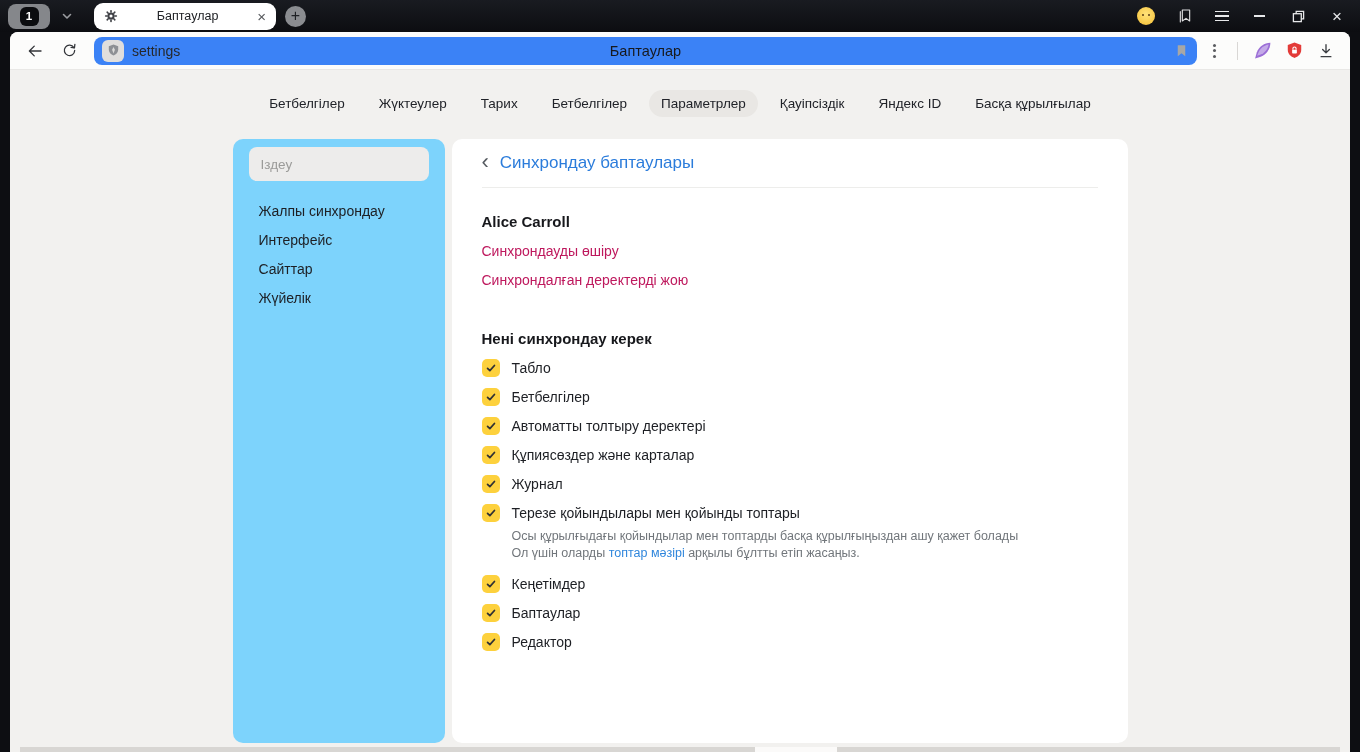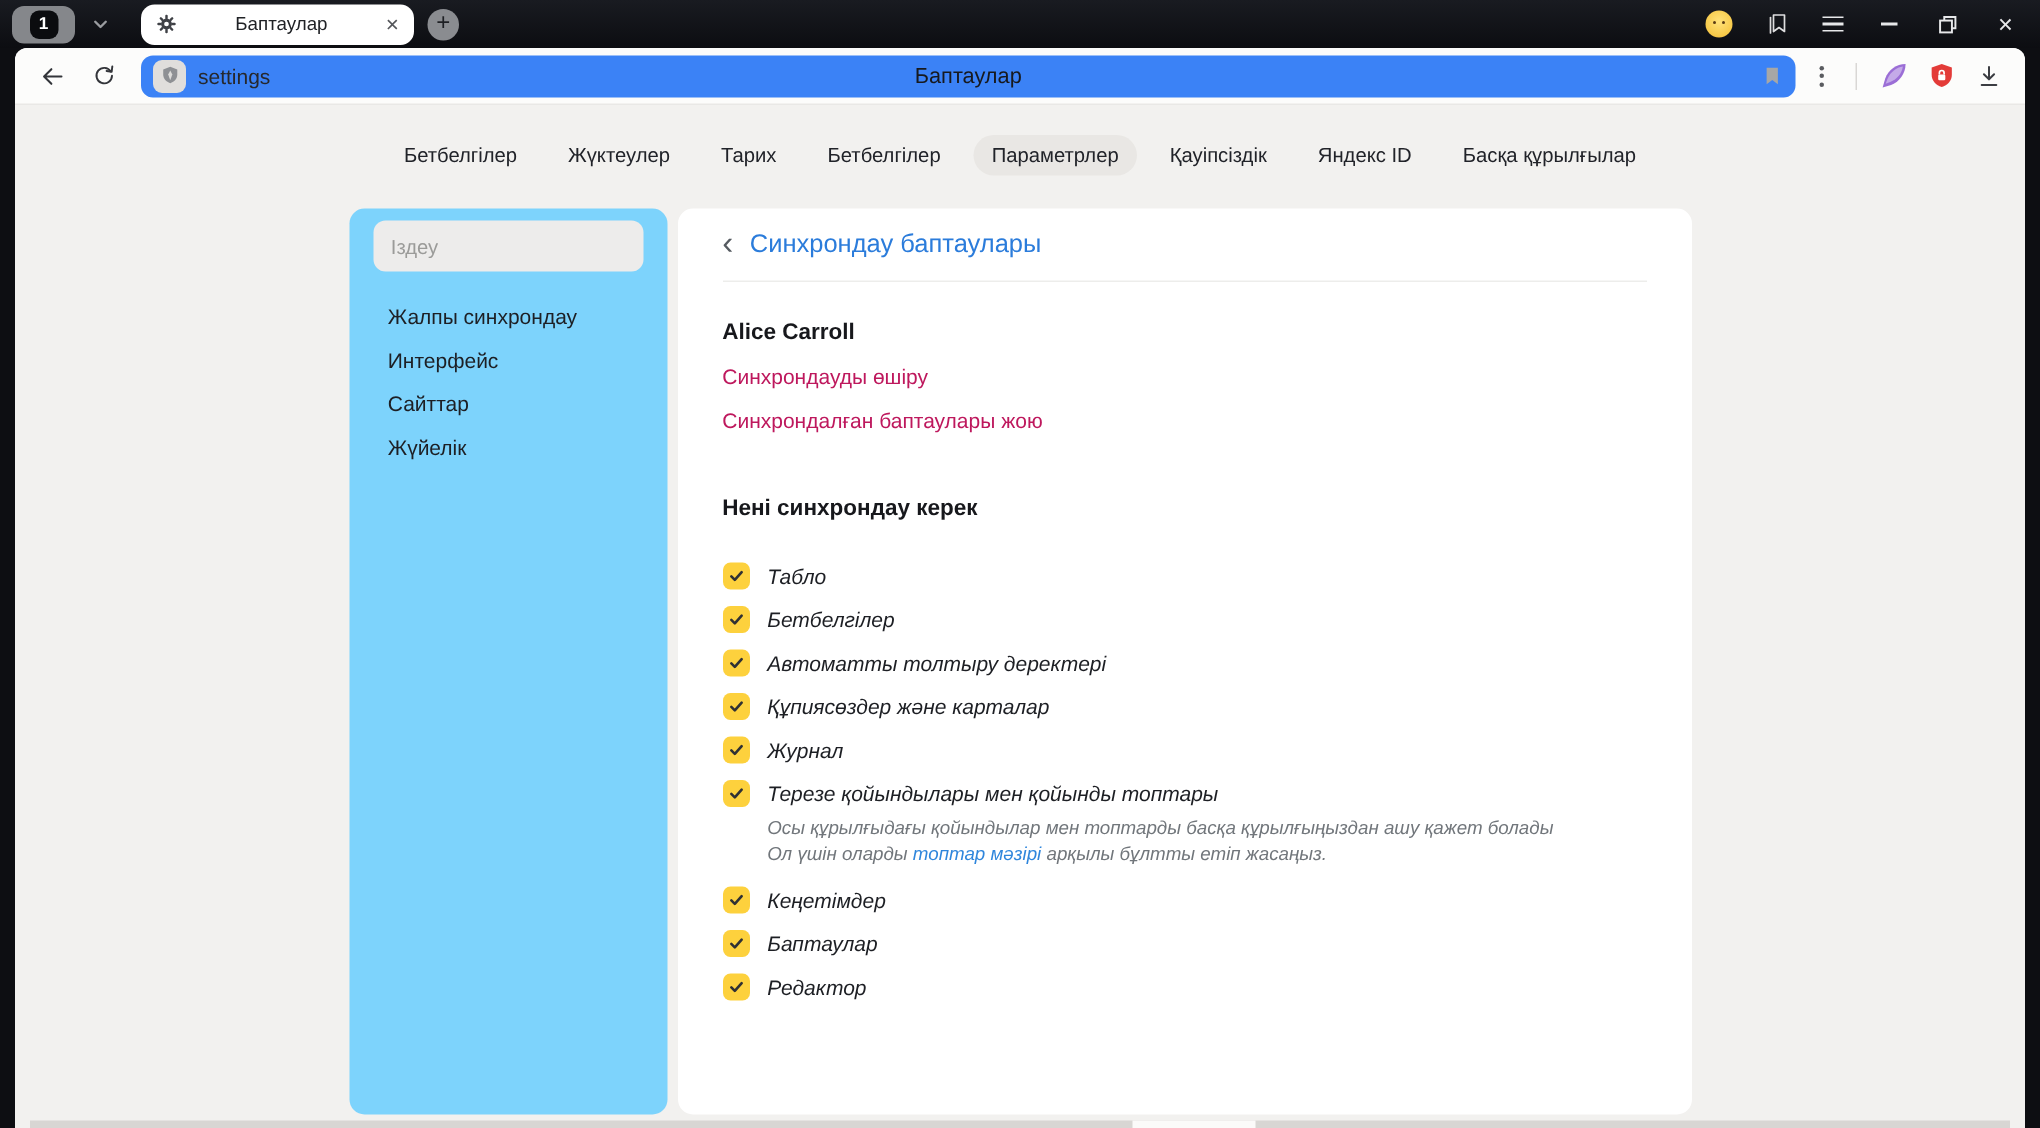--- a/index.html
+++ b/index.html
@@ -122,21 +122,21 @@
   }
   .main-header { height:49px; display:flex; align-items:center; gap:11px; border-bottom:1px solid #ededeb; cursor:pointer; }
   .back-chevron { font-size:22px; color:#565b61; line-height:1; margin-top:-3px; }
   .main-heading { font-size:17px; color:#2b7cdb; }
 
   .account-name { margin-top:24px; font-size:15px; font-weight:bold; color:#17181c; line-height:20px; }
   .account-links { margin-top:4px; }
   .text-link { height:29px; display:flex; align-items:center; font-size:14px; color:#be185d; cursor:pointer; width:fit-content; }
 
   .section-title { margin-top:35px; font-size:15px; font-weight:bold; color:#17181c; line-height:20px; }
-  .sync-list { margin-top:20px;font-style:italic; }
+  .sync-list { margin-top:4px; }
   .sync-row { height:29px; display:flex; align-items:center; gap:12px; cursor:pointer; }
   .checkbox {
     width:18px; height:18px; border-radius:5px; background:#fdd13d;
     display:flex; align-items:center; justify-content:center; flex:none; cursor:pointer;
   }
   .sync-label { font-size:14px; color:#1d1f24; }
   .sync-desc { margin-left:30px; margin-top:1px; margin-bottom:7px; font-size:12.5px; line-height:17px; color:#71767b; }
   .inline-link { color:#2f86dc; cursor:pointer; }
 
   
@@ -290,21 +290,21 @@
     <div class="main-card">
       <div class="main-header">
         <span class="back-chevron">‹</span>
         <span class="main-heading">Синхрондау баптаулары</span>
       </div>
 
       <div class="account-name">Alice Carroll</div>
 
       <div class="account-links" id="account-links">
           <div class="text-link">Синхрондауды өшіру</div>
-          <div class="text-link">Синхрондалған баптаулары жою</div>
+          <div class="text-link">Синхрондалған деректерді жою</div>
         </div>
 
       <div class="section-title">Нені синхрондау керек</div>
 
       <div class="sync-list" id="sync-list">
           <div class="sync-row">
     <span class="checkbox">
       <svg width="12" height="12" viewBox="0 0 16 16">
                 <path d="M3.4 8.4l3.1 3.1 6.1-6.9" fill="none" stroke="#303134" stroke-width="2.3" stroke-linecap="round" stroke-linejoin="round"></path>
               </svg>

